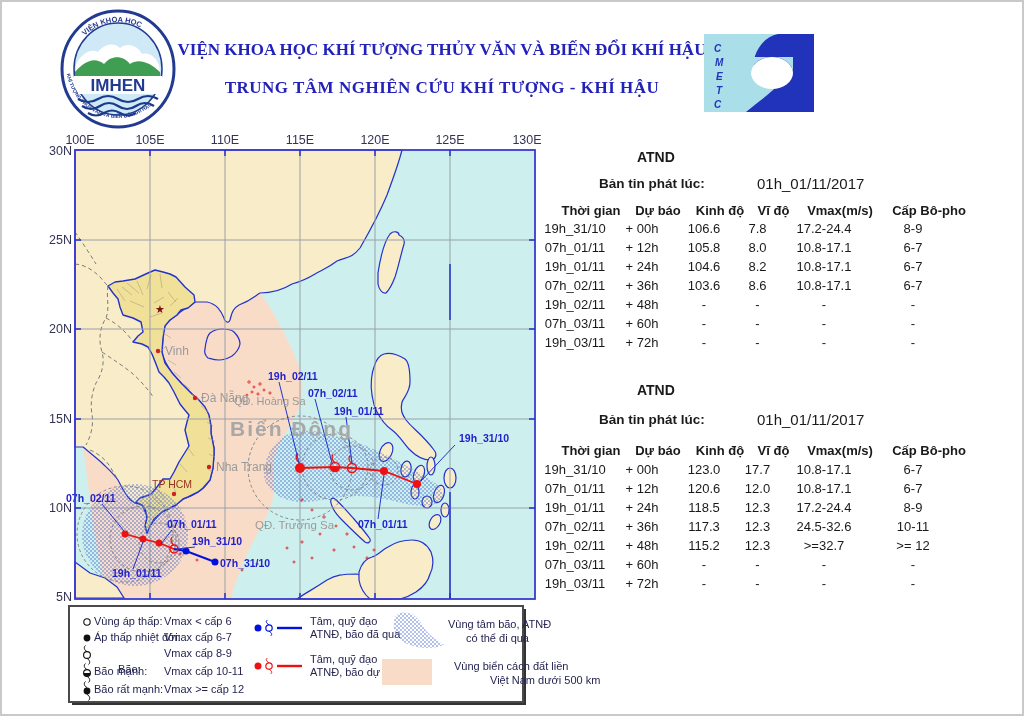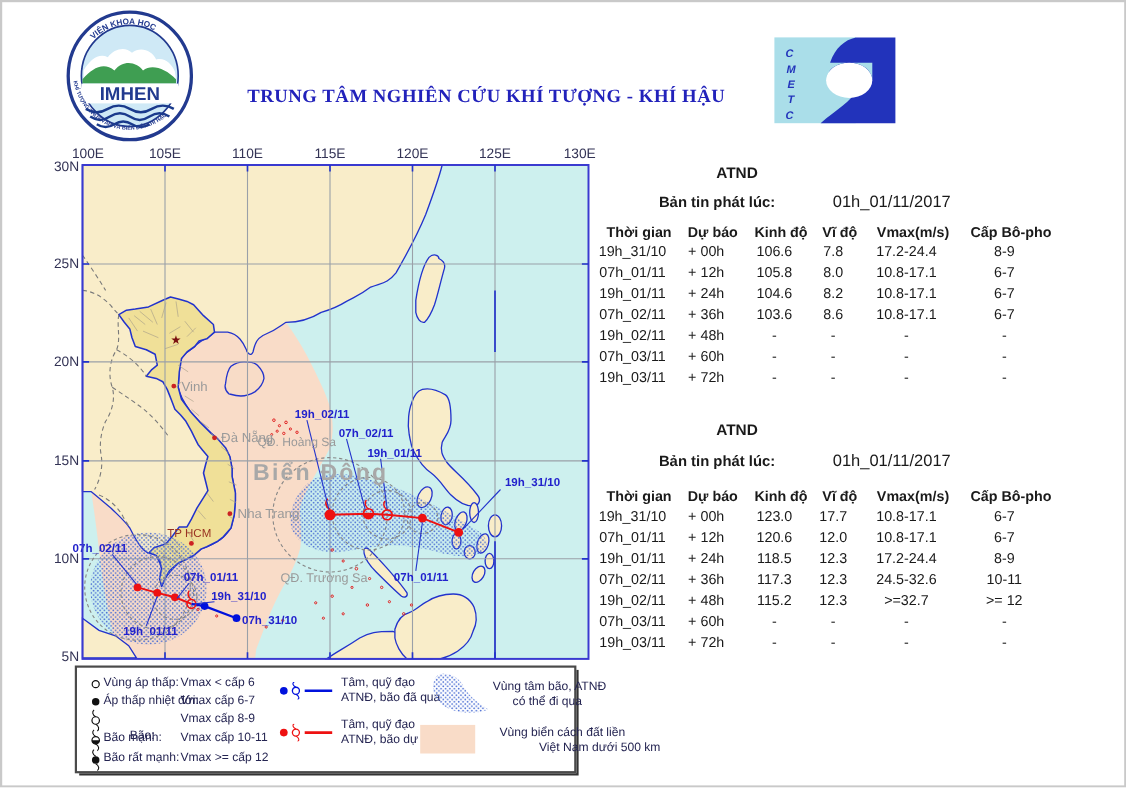--- a/index.html
+++ b/index.html
@@ -6,43 +6,44 @@
   body{width:1024px;height:716px;position:relative;font-family:"Liberation Sans",sans-serif;overflow:hidden;}
   .page{position:absolute;inset:0;border:2px solid #c9c9c9;background:#fff;}
   
   .hdr-line{position:absolute;color:#2222bb;font-family:"Liberation Serif",serif;font-weight:bold;text-align:center;width:560px;left:160px;}
   .hdr-line1{top:38px;font-size:17px;}
   .hdr-line2{top:76px;font-size:17px;letter-spacing:.5px;}
   svg text{font-family:"Liberation Sans",sans-serif;}
   .maplayer{position:absolute;left:0;top:0;pointer-events:none;}
   
   .bulletin{position:absolute;left:535px;width:430px;color:#1a1a1a;}
-  .b-title{position:absolute;left:100px;width:66px;text-align:center;font-weight:bold;font-size:14px;}
+  .b-title{position:absolute;left:100px;width:66px;font-weight:bold;font-size:14px;}
   .b-issued-label{position:absolute;left:62px;font-weight:bold;font-size:13.5px;}
   .b-issued-value{position:absolute;left:220px;font-size:15px;}
-  .t-head{position:absolute;left:8px;display:flex;font-weight:bold;font-size:13px;}
+  .t-head{position:absolute;left:18px;display:flex;font-weight:bold;font-size:13px;}
   .t-body{position:absolute;left:2px;}
   .t-row{display:flex;height:19px;font-size:13px;}
   .t-cell{text-align:center;white-space:nowrap;}
   .t-cell:nth-child(1){width:72px;}
   .t-cell:nth-child(2){width:62px;}
   .t-cell:nth-child(3){width:62px;}
   .t-cell:nth-child(4){width:45px;}
   .t-cell:nth-child(5){width:88px;}
   .t-cell:nth-child(6){width:90px;}
   
   .legend{position:absolute;left:66px;top:603px;width:452px;height:94px;background:#fff;
           border:2px solid #4a4a4a;box-shadow:3px 3px 0 -1px #333;}
   .lg{position:absolute;font-size:11px;color:#252552;white-space:nowrap;}
 </style>
 </head>
 <body>
 
 <div class="page">
 
+  <div class="hdr-line hdr-line1">VIỆN KHOA HỌC KHÍ TƯỢNG THỦY VĂN VÀ BIẾN ĐỔI KHÍ HẬU</div>
   <div class="hdr-line hdr-line2">TRUNG TÂM NGHIÊN CỨU KHÍ TƯỢNG - KHÍ HẬU</div>
 
   <svg class="maplayer" width="1024" height="716">
     <g>
       <ellipse cx="116" cy="67" rx="56" ry="58" fill="#ffffff" stroke="#223a8f" stroke-width="3"></ellipse>
       <ellipse cx="116" cy="67" rx="44" ry="46" fill="#cfe9f6" stroke="#223a8f" stroke-width="1.5"></ellipse>
       <path d="M74,62 C80,52 88,46 96,50 C102,42 112,40 118,46 C126,40 136,44 140,52 C148,50 154,56 157,63 L158,70 L74,70 Z" fill="#ffffff"></path>
       <path d="M73,70 C82,60 92,54 102,62 C110,52 122,54 128,62 C136,56 148,60 158,70 L158,74 L73,74 Z" fill="#3f9e52"></path>
       <rect x="72" y="74" width="88" height="18" fill="#ffffff"></rect>
       <text x="116" y="89" text-anchor="middle" font-size="17" font-weight="bold" fill="#223a8f">IMHEN</text>

